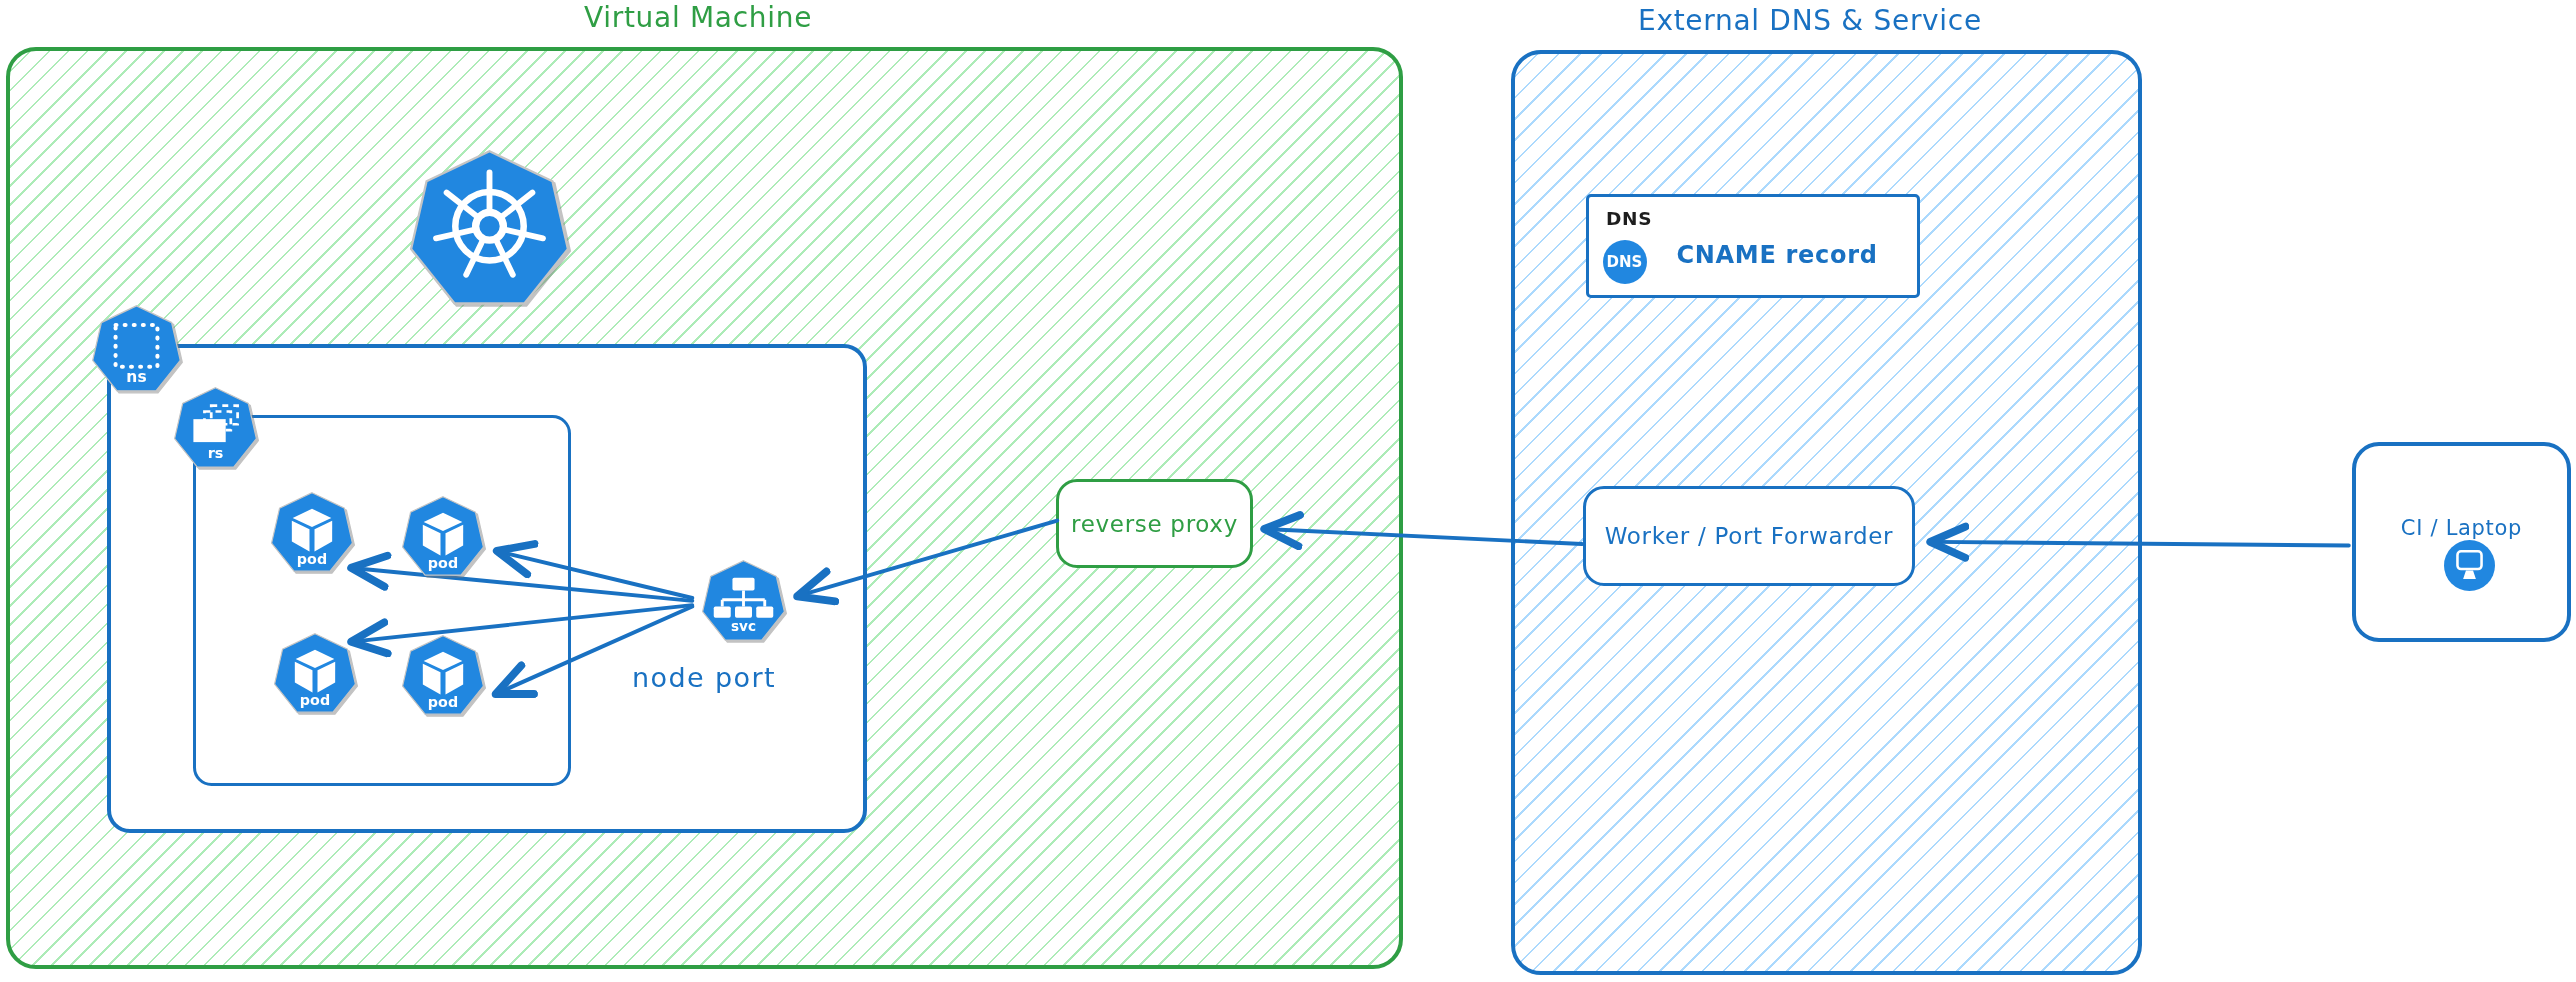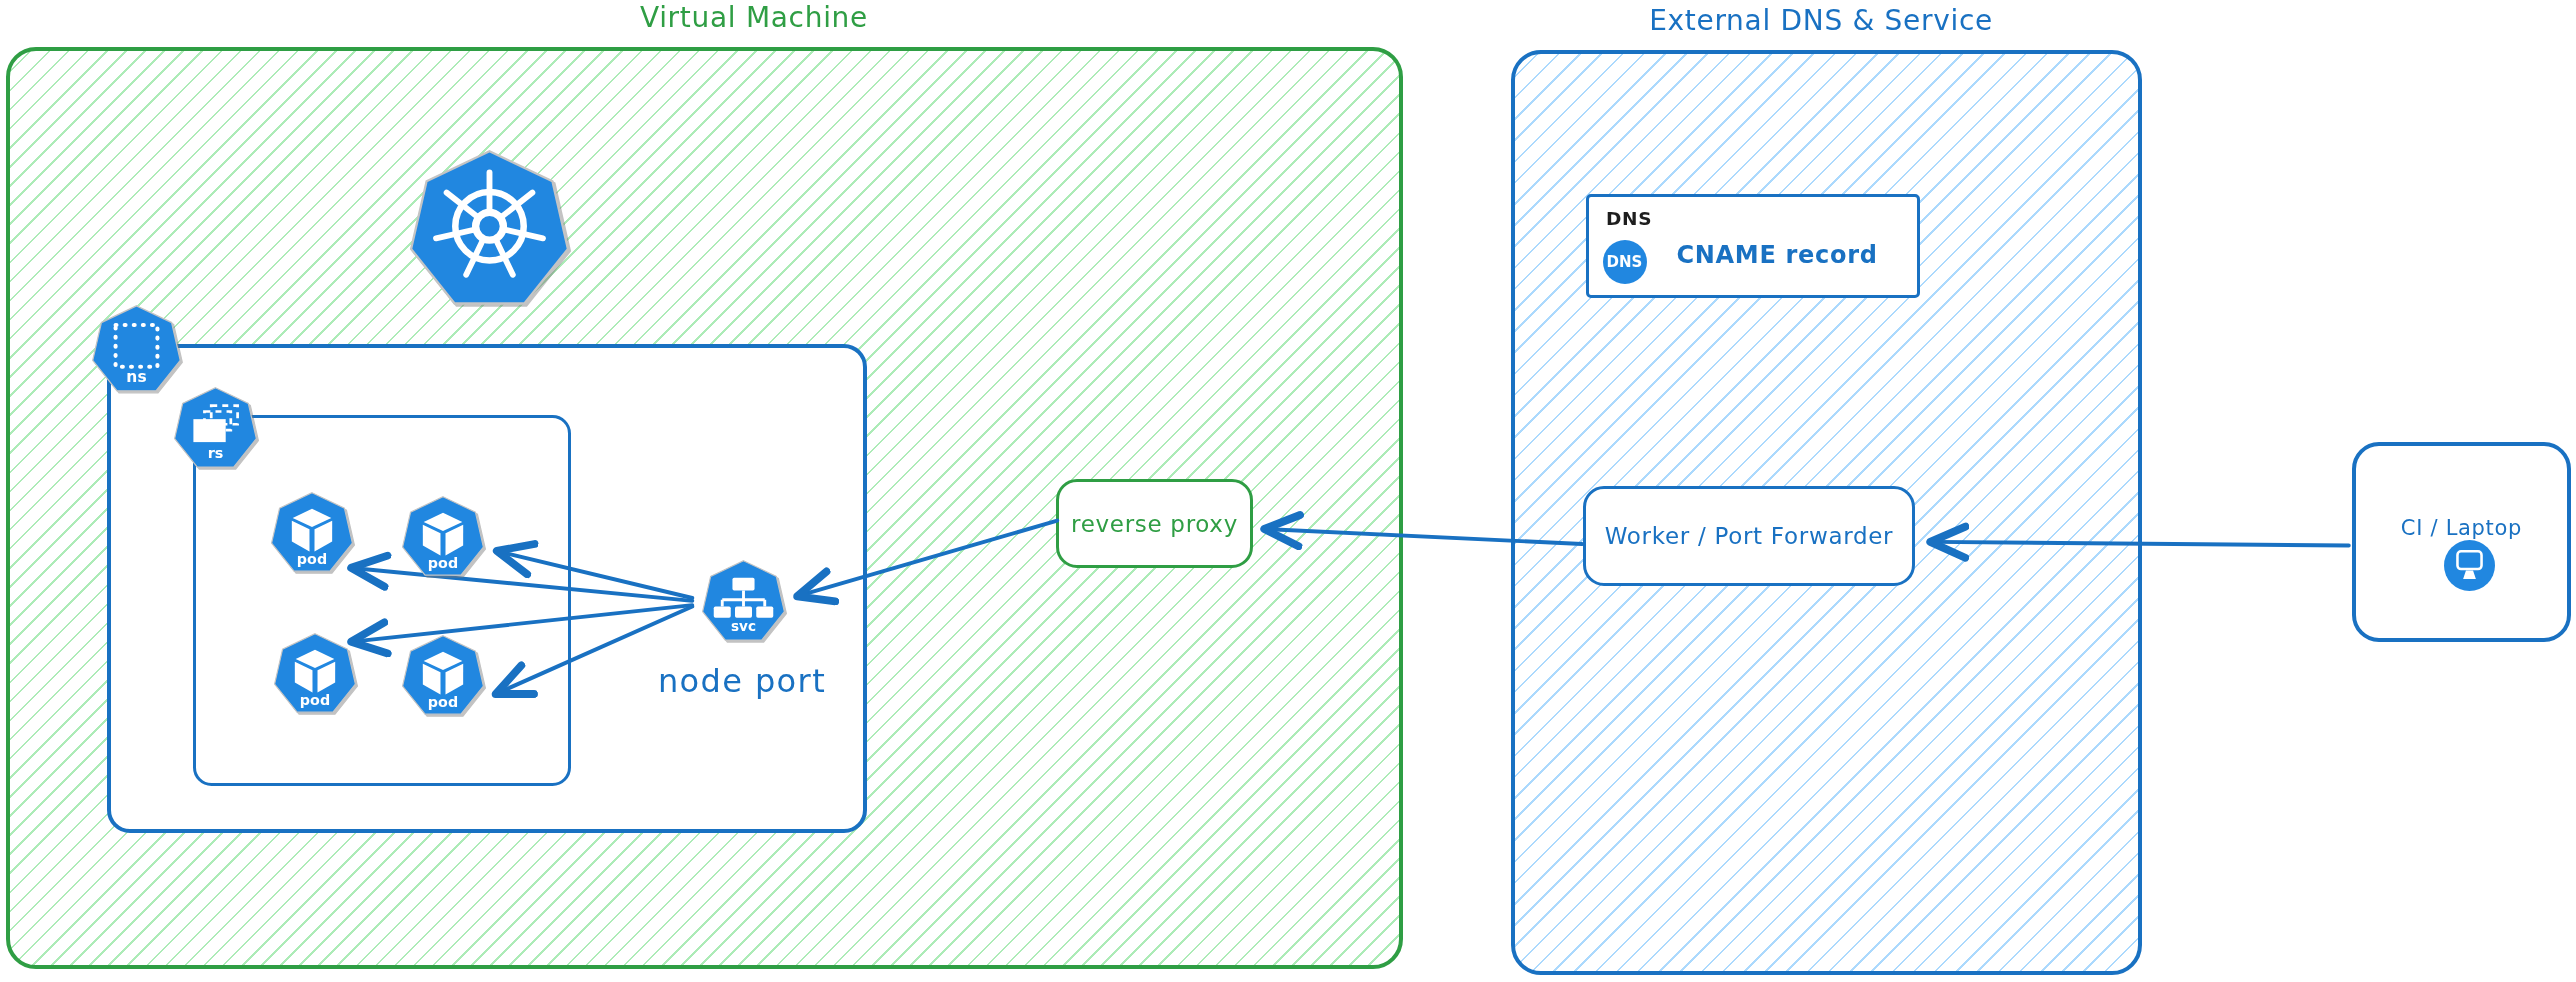--- a/index.html
+++ b/index.html
@@ -15,21 +15,21 @@
     background:repeating-linear-gradient(135deg,rgba(105,219,124,.55) 0 1.8px,transparent 1.8px 13.5px);
     z-index:0;
   }
   .ext-box{
     left:1511px;top:50px;width:631px;height:925px;
     border:4.3px solid #1971c2;border-radius:30px;box-sizing:border-box;
     background:repeating-linear-gradient(135deg,rgba(116,192,252,.6) 0 1.8px,transparent 1.8px 15px);
     z-index:0;
   }
   .region-title{
-    z-index:3;font-size:28px;letter-spacing:0.7px;text-align:right;white-space:nowrap;
+    z-index:3;font-size:28px;letter-spacing:0.7px;text-align:left;white-space:nowrap;
   }
   .title-green{color:#2f9e44;}
   .title-blue{color:#1971c2;}
   
   .ns-box{
     left:107px;top:344px;width:760px;height:489px;background:#fff;
     border:4.3px solid #1971c2;border-radius:23px;box-sizing:border-box;z-index:1;
   }
   .rs-box{
     left:193px;top:415px;width:378px;height:371px;background:#fff;
@@ -57,22 +57,22 @@
     border:3.6px solid #1971c2;border-radius:21px;box-sizing:border-box;z-index:3;
     display:flex;align-items:center;justify-content:center;
   }
   .worker-box .lbl{color:#1971c2;font-size:23px;letter-spacing:0.7px;white-space:nowrap;}
   .ci-box{
     left:2352px;top:442px;width:219px;height:200px;background:#fff;
     border:4.3px solid #1971c2;border-radius:27px;box-sizing:border-box;z-index:3;
   }
   .ci-lbl{left:0;top:70px;width:100%;text-align:center;color:#1971c2;font-size:21px;letter-spacing:0.7px;white-space:nowrap;}
   .node-port-lbl{
-    left:632px;top:662px;width:220px;text-align:center;z-index:3;
-    color:#1971c2;font-size:32px;letter-spacing:1.4px;white-space:nowrap;
+    left:632px;top:662px;width:220px;text-align:left;z-index:3;
+    color:#1971c2;font-size:27px;letter-spacing:1.4px;white-space:nowrap;
   }
   
   .icon{z-index:5;filter:drop-shadow(2.1px 2.1px 0.7px rgba(120,120,120,.45));}
   #arrows{left:0;top:0;z-index:4;pointer-events:none;}
   svg text{font-family:"DejaVu Sans","Liberation Sans",sans-serif;}
 </style>
 </head>
 <body>
 
 <div class="abs vm-box"></div>

